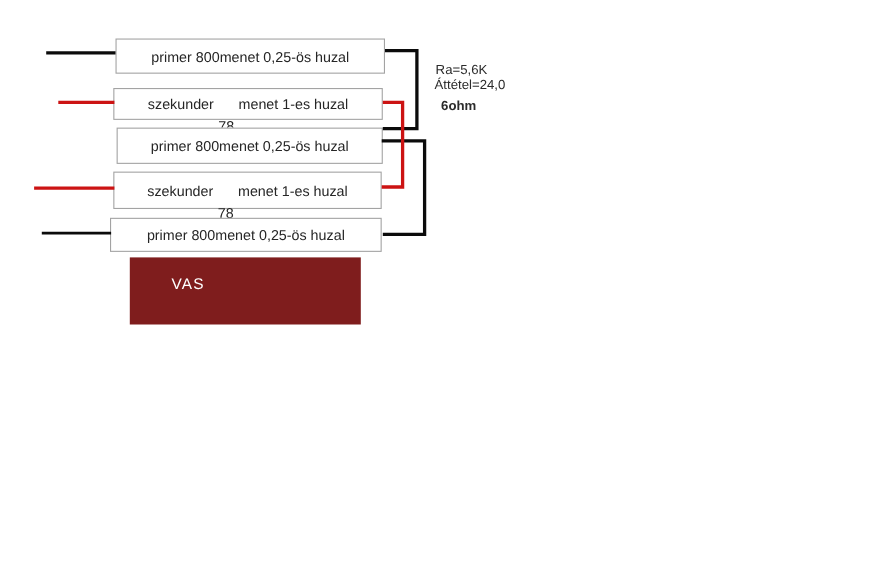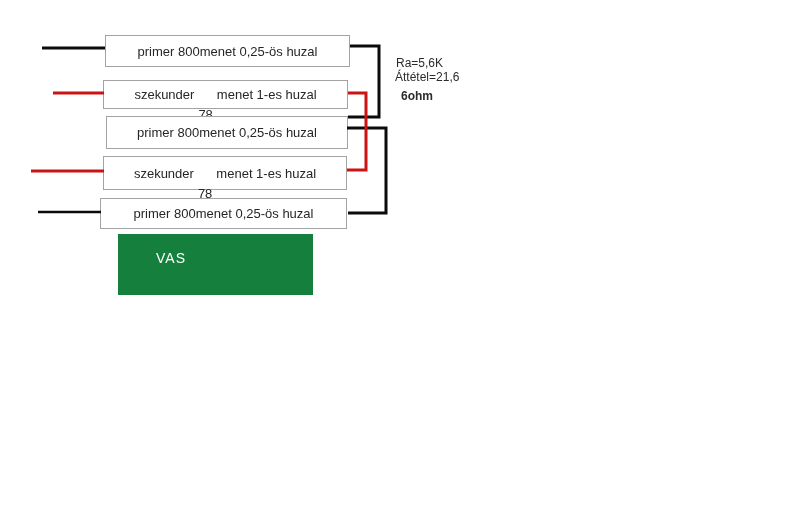--- a/index.html
+++ b/index.html
@@ -25,22 +25,22 @@
     box-sizing: border-box;
   }
   .winding-box .turns {
     position: relative;
     top: 20px;
     margin: 0 4px;
   }
   .core-box {
     position: absolute;
     left: 118px; top: 215px;
-    width: 195px; height: 61px;
-    background: #15803d;
+    width: 210px; height: 61px;
+    background: #7f1d1d;
     box-sizing: border-box;
   }
   .core-box .core-label {
     position: absolute;
     left: 38px; top: 16px;
     color: #ffffff;
     font-size: 14px;
     letter-spacing: 1px;
   }
   .annotation {
@@ -94,21 +94,21 @@
 
   <div class="winding-box box-p3">
     <span>primer 800menet 0,25-ös huzal</span>
   </div>
 
   <div class="core-box">
     <span class="core-label">VAS</span>
   </div>
 
   <div class="annotation ann-ra">Ra=5,6K</div>
-  <div class="annotation ann-attetel">Áttétel=21,6</div>
+  <div class="annotation ann-attetel">Áttétel=24,0</div>
   <div class="annotation ann-ohm">6ohm</div>
 
   <svg class="wires" viewBox="0 0 800 518">
 
     <line class="wire-black" x1="42" y1="29" x2="105" y2="29"></line>
     <line class="wire-red" x1="53" y1="74" x2="104" y2="74"></line>
     <line class="wire-red" x1="31" y1="152" x2="104" y2="152"></line>
     <line class="wire-black lead-thin" x1="38" y1="193" x2="101" y2="193"></line>
 
     <polyline class="wire-black" points="350,27 379,27 379,98 348,98"></polyline>

